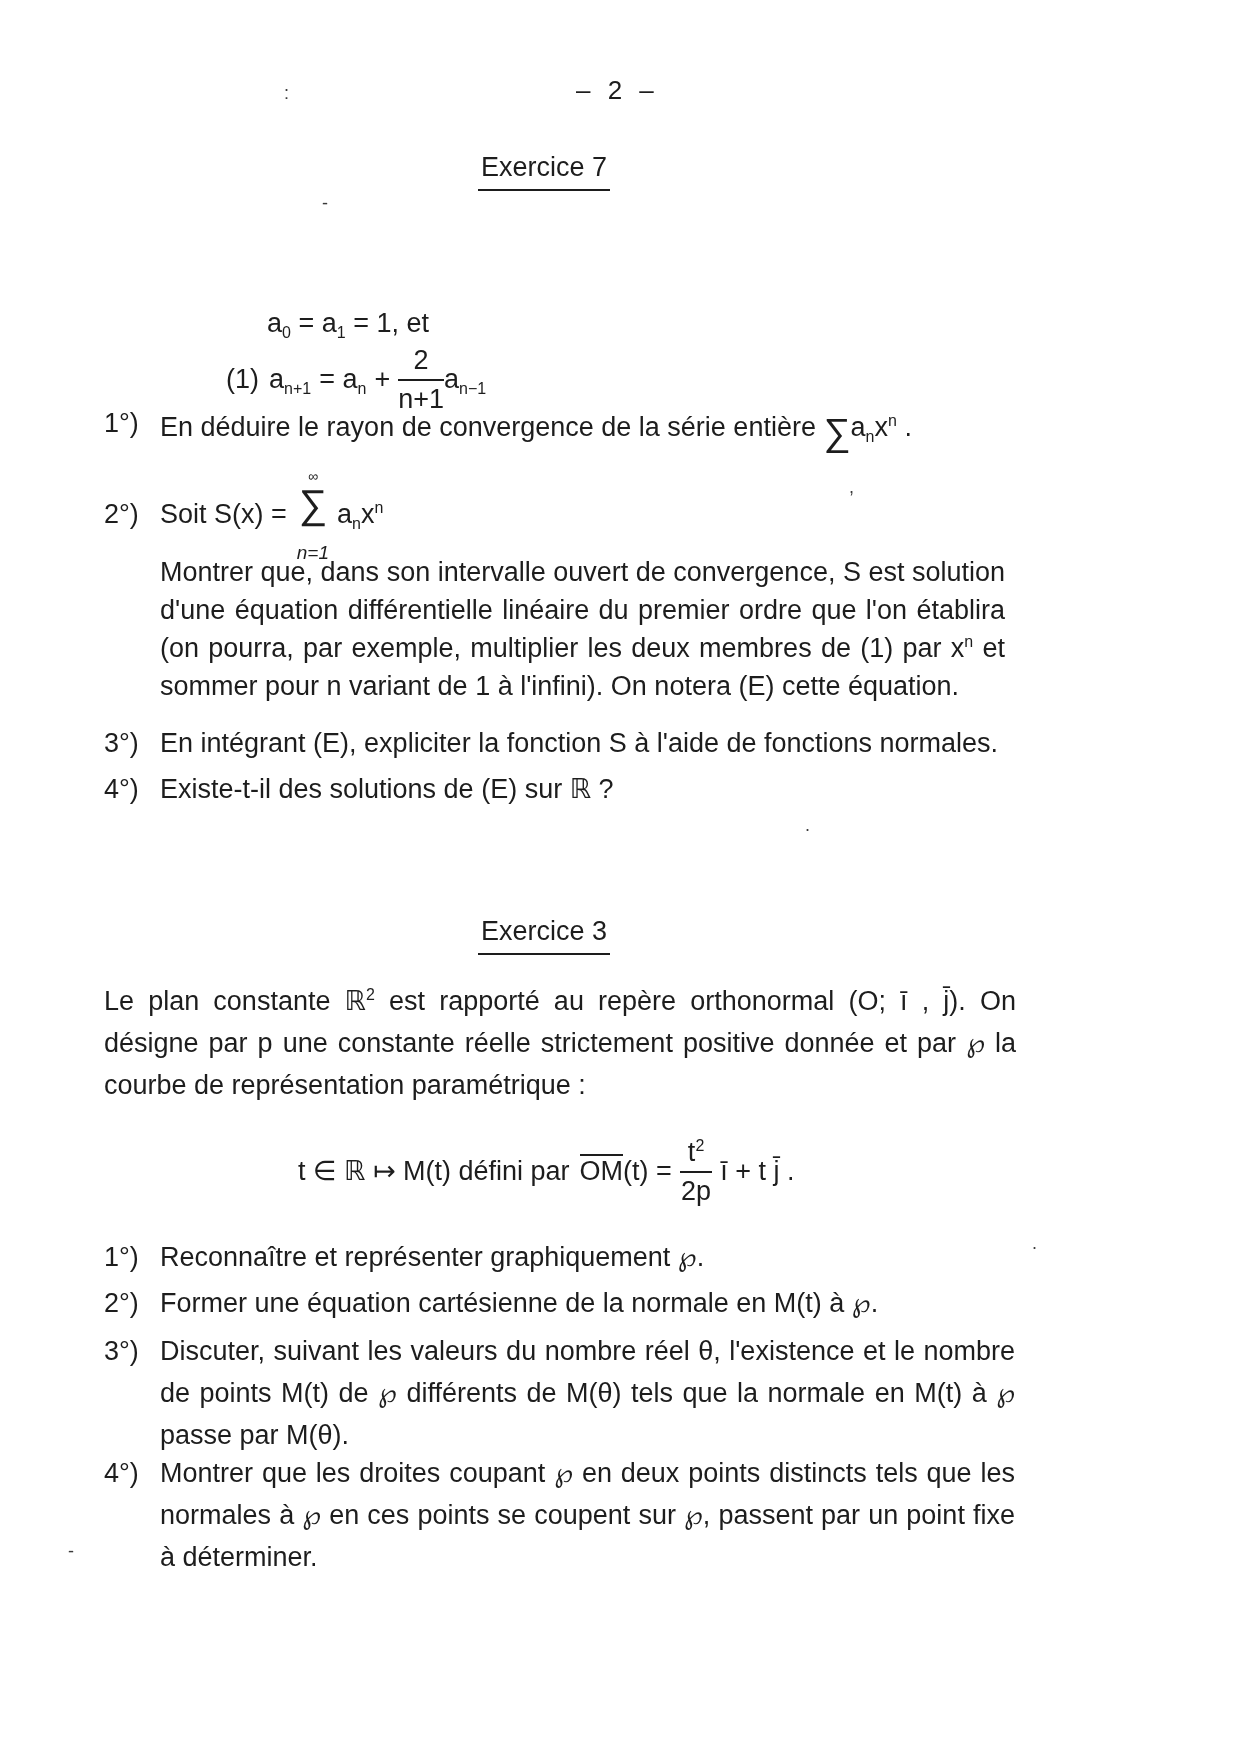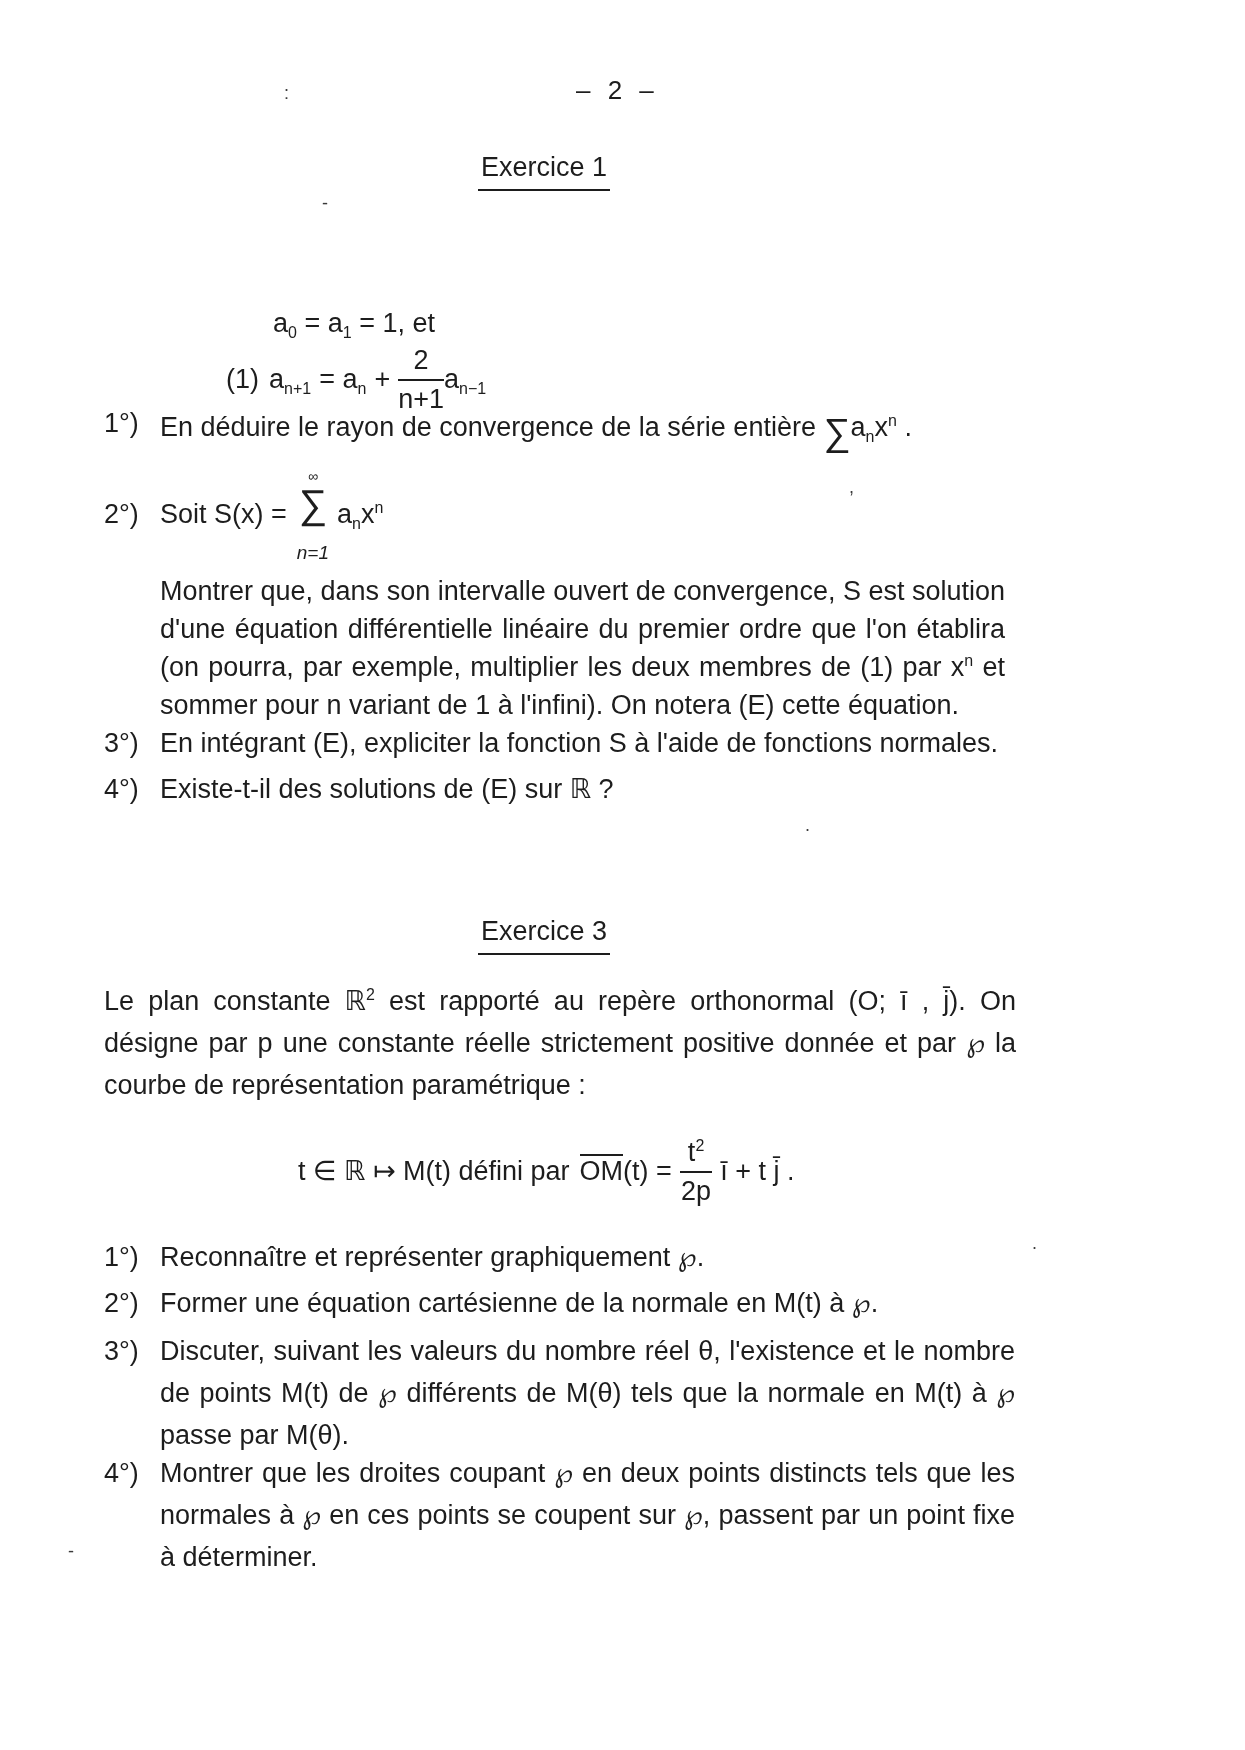--- a/index.html
+++ b/index.html
@@ -70,24 +70,24 @@
 <div class="page">
 
   <div class="abs pageno" style="left:576px;top:72px">– 2 –</div>
   <span class="abs art" style="left:284px;top:84px">:</span>
   <span class="abs art" style="left:322px;top:194px">-</span>
   <span class="abs art" style="left:849px;top:478px">,</span>
   <span class="abs art" style="left:805px;top:816px">.</span>
   <span class="abs art" style="left:1032px;top:1234px">.</span>
   <span class="abs art" style="left:68px;top:1542px">-</span>
 
-  <div class="abs heading" style="left:478px;top:148px">Exercice 1</div>
+  <div class="abs heading" style="left:478px;top:148px">Exercice 7</div>
 
 
-  <div class="abs" style="left:273px;top:304px">
+  <div class="abs" style="left:267px;top:304px">
     <span>a</span><sub>0</sub><span> = a</span><sub>1</sub><span> = 1, et</span>
   </div>
 
   <div class="abs row" style="left:226px;top:336px;height:88px">
     <span class="mr10">(1)</span>
     <span class="g mr8"><span>a</span><sub>n+1</sub></span>
     <span class="g mr8"><span>= a</span><sub>n</sub></span>
     <span class="mr8">+</span>
     <span class="frac">
         <span class="num">2</span>
@@ -110,21 +110,21 @@
     <span style="width:56px">2°)</span>
     <span class="mr10">Soit S(x) =</span>
     <span class="sumstack mr8">
         <span class="stop">∞</span>
         <span class="ssym">∑</span>
         <span class="sbot">n=1</span>
       </span>
     <span class="g"><span>a</span><sub>n</sub><span>x</span><sup>n</sup></span>
   </div>
 
-  <div class="abs just lh38" style="left:160px;top:572px;width:845px">
+  <div class="abs just lh38" style="left:160px;top:553px;width:845px">
     <span>Montrer que, dans son intervalle ouvert de convergence, S est solution d'une équation différentielle linéaire du premier ordre que l'on établira (on pourra, par exemple, multiplier les deux membres de (1) par</span>
     <span class="g"><span>x</span><sup>n</sup></span>
     <span>et sommer pour n variant de 1 à l'infini). On notera (E) cette équation.</span>
   </div>
 
   <div class="abs item" style="left:104px;top:724px;width:906px">
     <span class="inum">3°)</span>
     <div class="itext">En intégrant (E), expliciter la fonction S à l'aide de fonctions normales.</div>
   </div>
 

